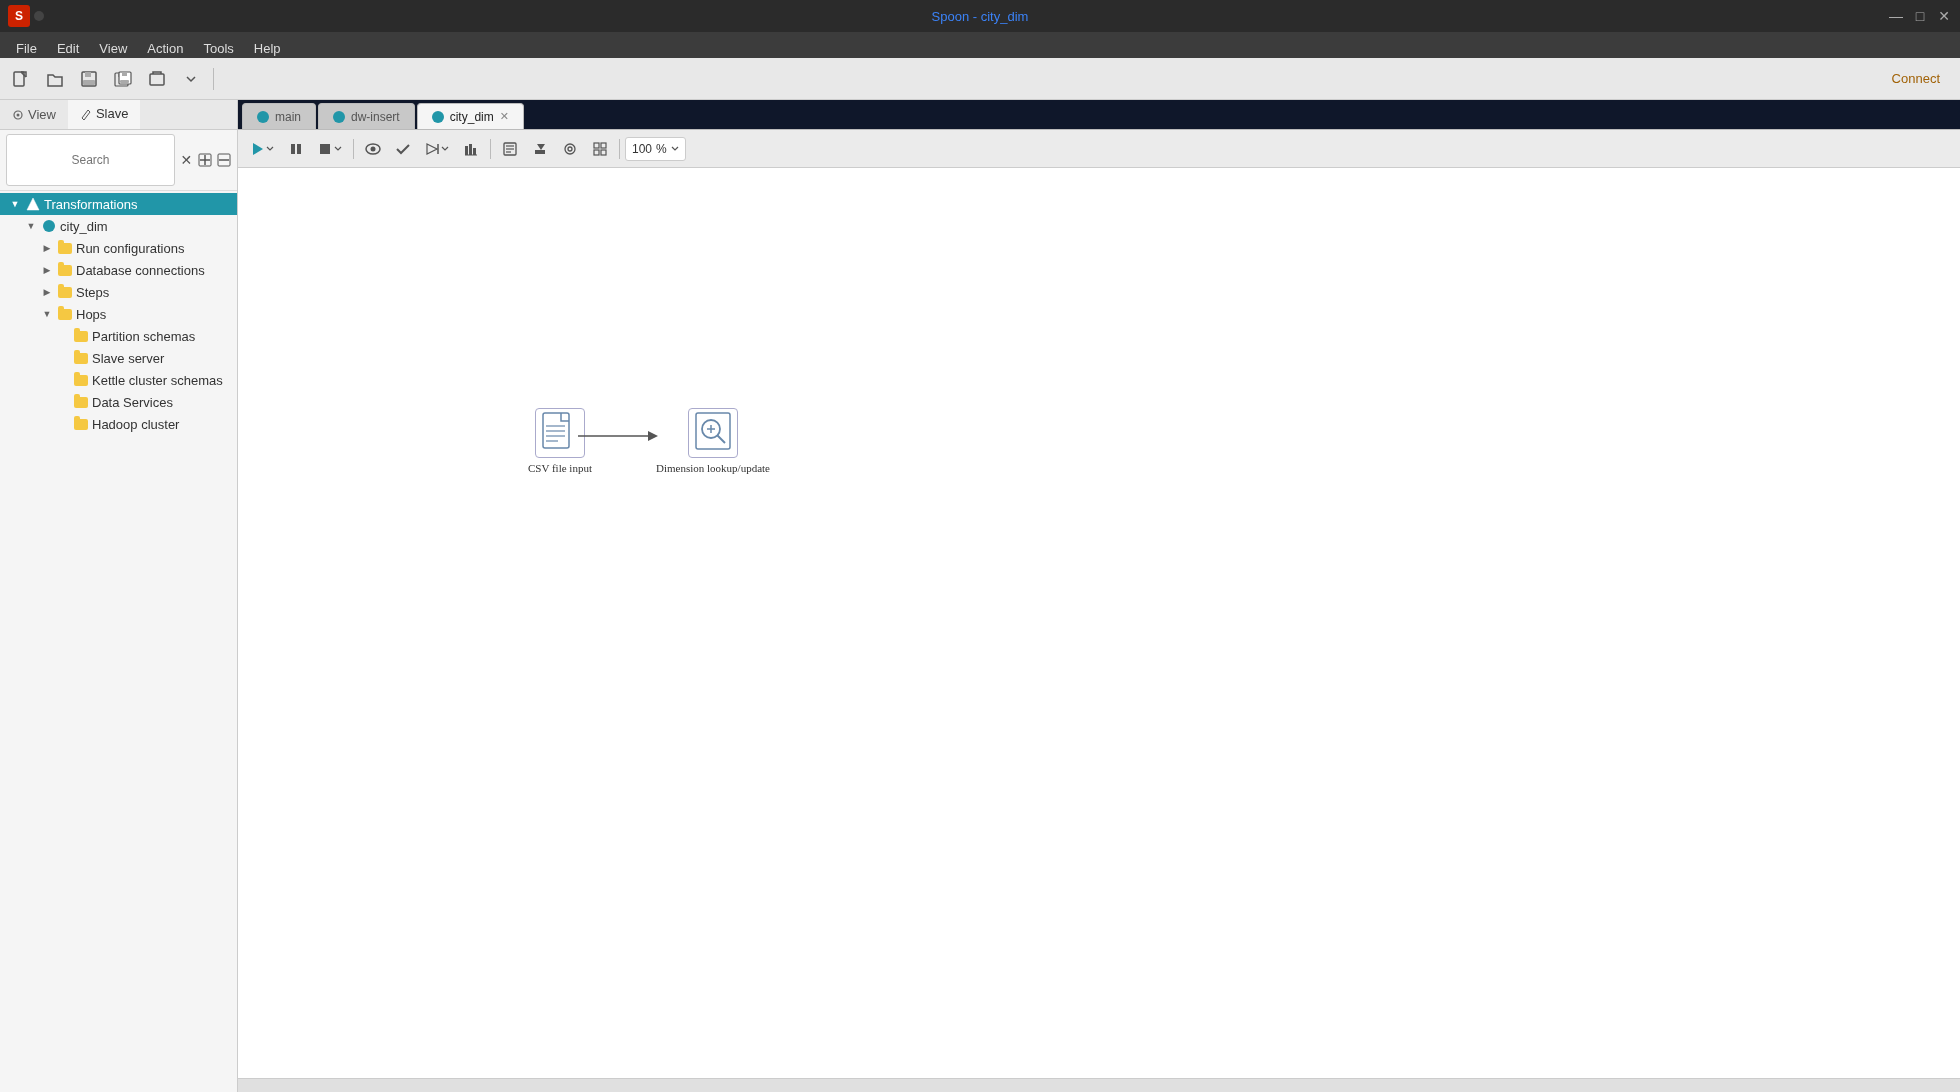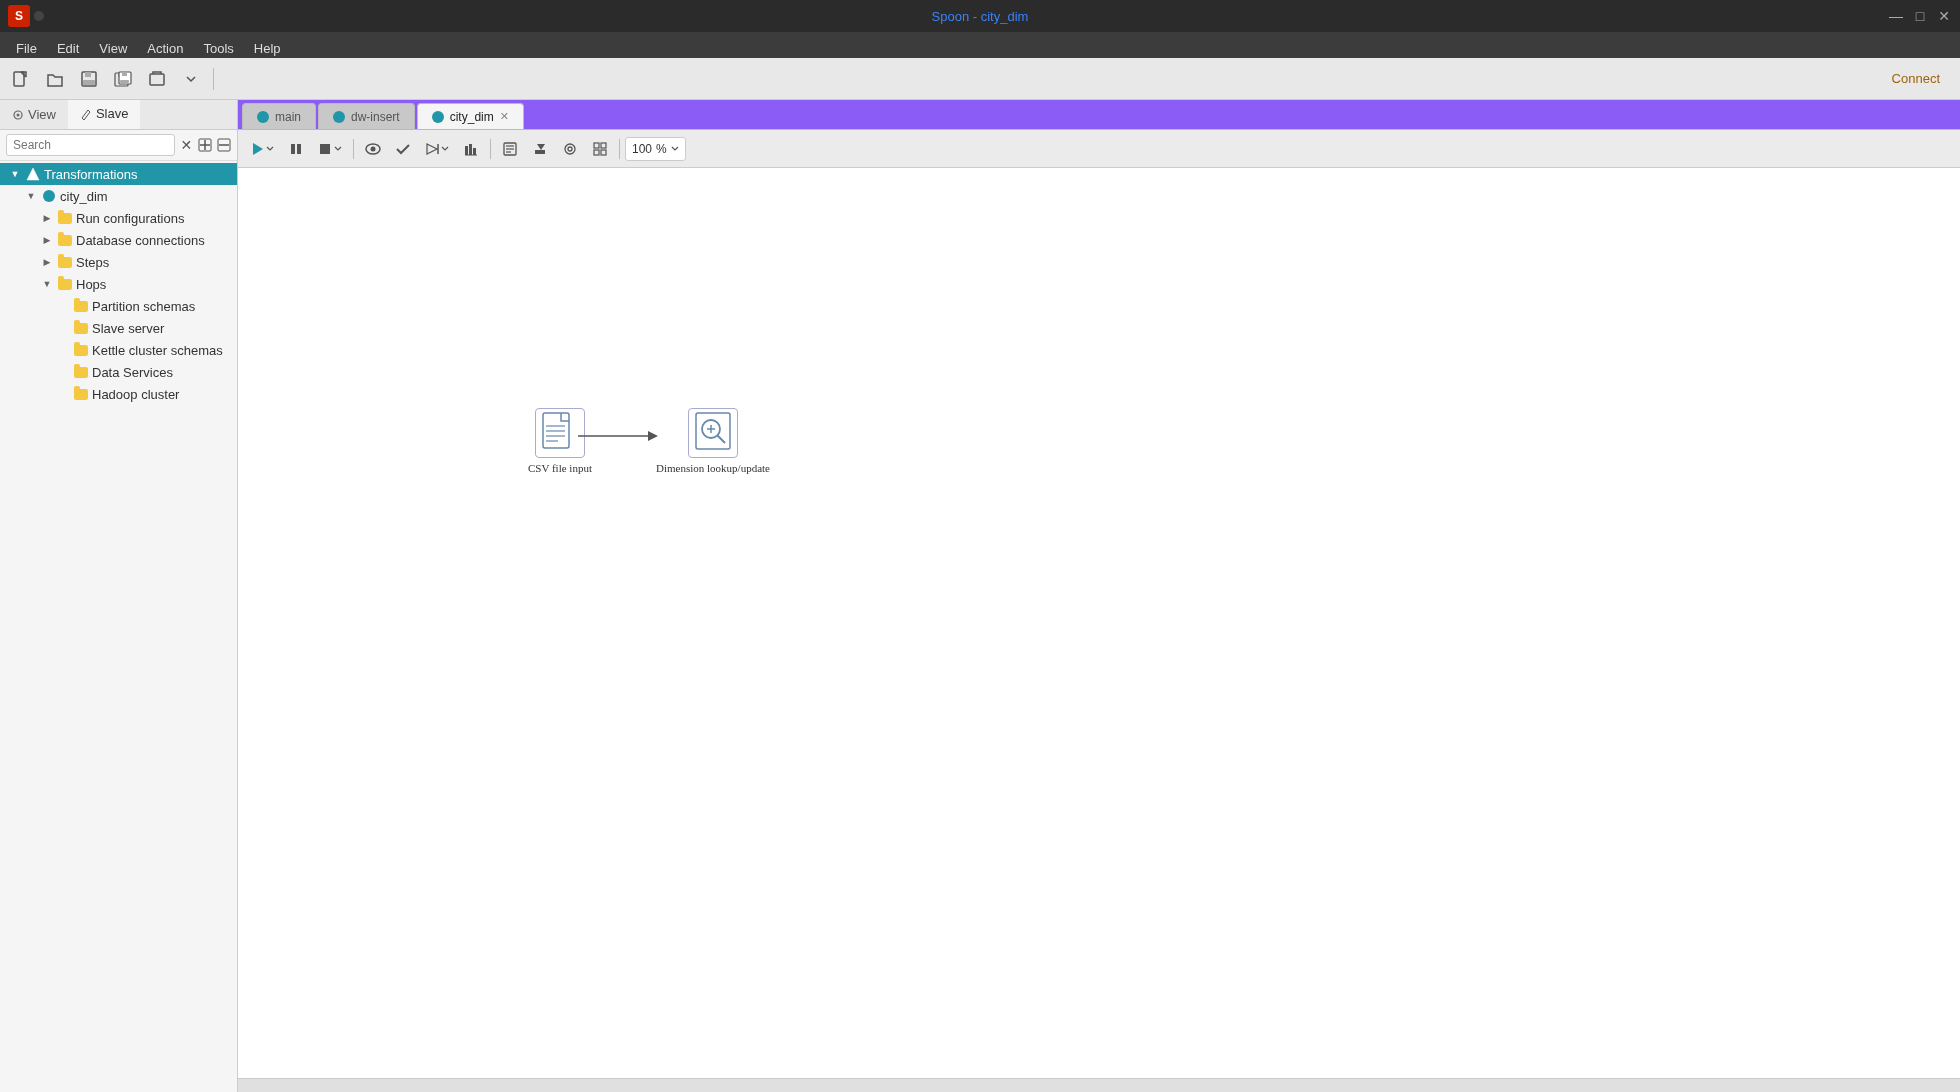--- a/index.html
+++ b/index.html
@@ -164,24 +164,25 @@
       display: flex;
       align-items: center;
       padding: 4px 6px;
       border-bottom: 1px solid #ddd;
       gap: 4px;
     }
     #search-input {
       flex: 1;
       border: 1px solid #ccc;
       border-radius: 3px;
-      padding: 3px 6px;
+      padding: 18px 6px;
       font-size: 12px;
       background: white;
       color: #666;
+      text-align: center;
     }
     .search-tool-btn {
       width: 22px;
       height: 22px;
       display: flex;
       align-items: center;
       justify-content: center;
       cursor: pointer;
       color: #555;
       font-size: 14px;
@@ -260,21 +261,21 @@
     #right-panel {
       flex: 1;
       display: flex;
       flex-direction: column;
       background: #f0f0f0;
     }
 
     
     #tabs-bar {
       height: 30px;
-      background: #8b5cf6;
+      background: #0f172a;
       display: flex;
       align-items: flex-end;
       border-bottom: 1px solid #bbb;
       padding-left: 4px;
     }
     .tab {
       height: 26px;
       padding: 0 14px;
       display: flex;
       align-items: center;

